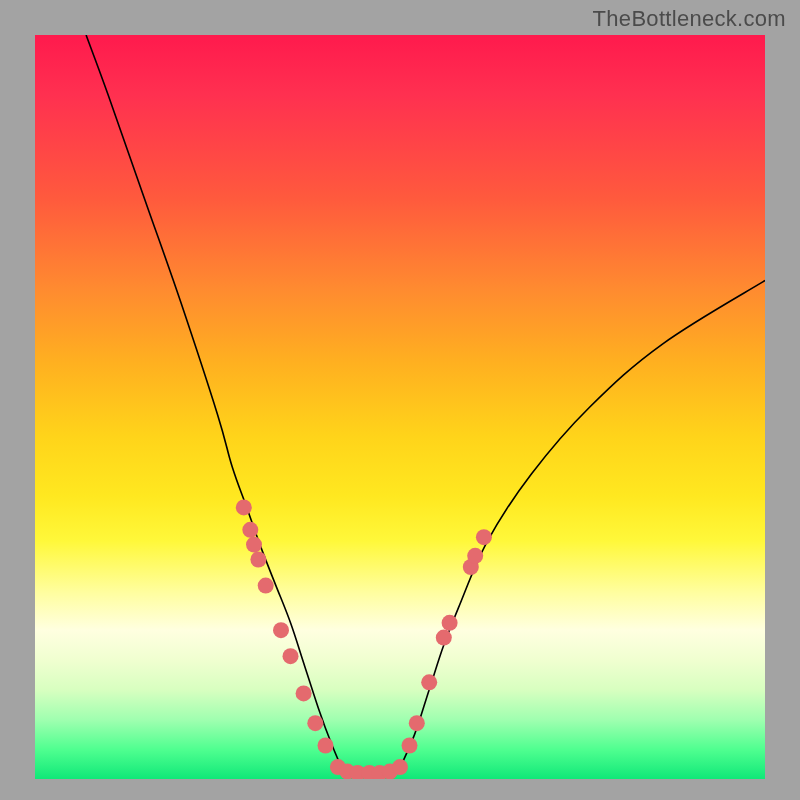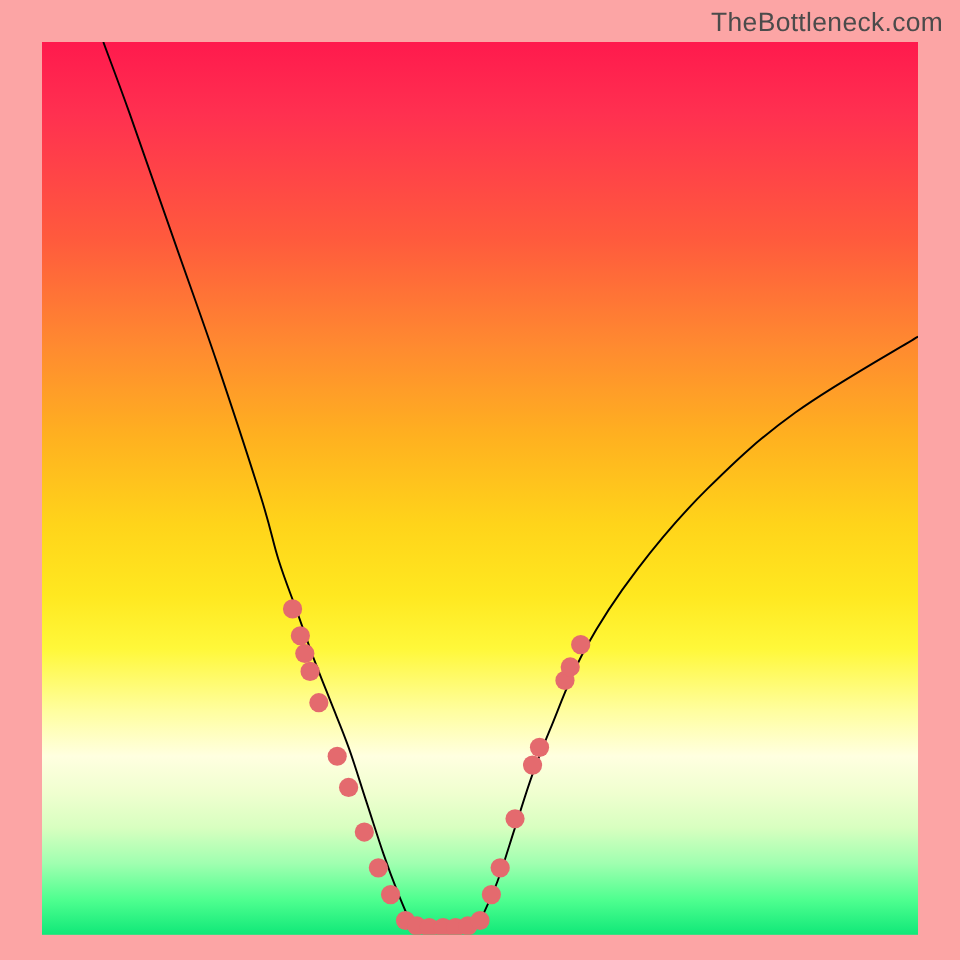--- a/index.html
+++ b/index.html
@@ -7,21 +7,21 @@
     padding: 0;
     width: 800px;
     height: 800px;
     overflow: hidden;
     background: #000;
     font-family: Arial, Helvetica, sans-serif;
   }
   .frame {
     position: absolute;
     inset: 0;
-    background: #fca5a5;
+    background: #a3a3a3;
   }
   .plot {
     position: absolute;
     left: 35px;
     top: 35px;
     width: 730px;
     height: 744px;
     background: linear-gradient(to bottom,
       #ff1a4d 0%,
       #ff3050 8%,

